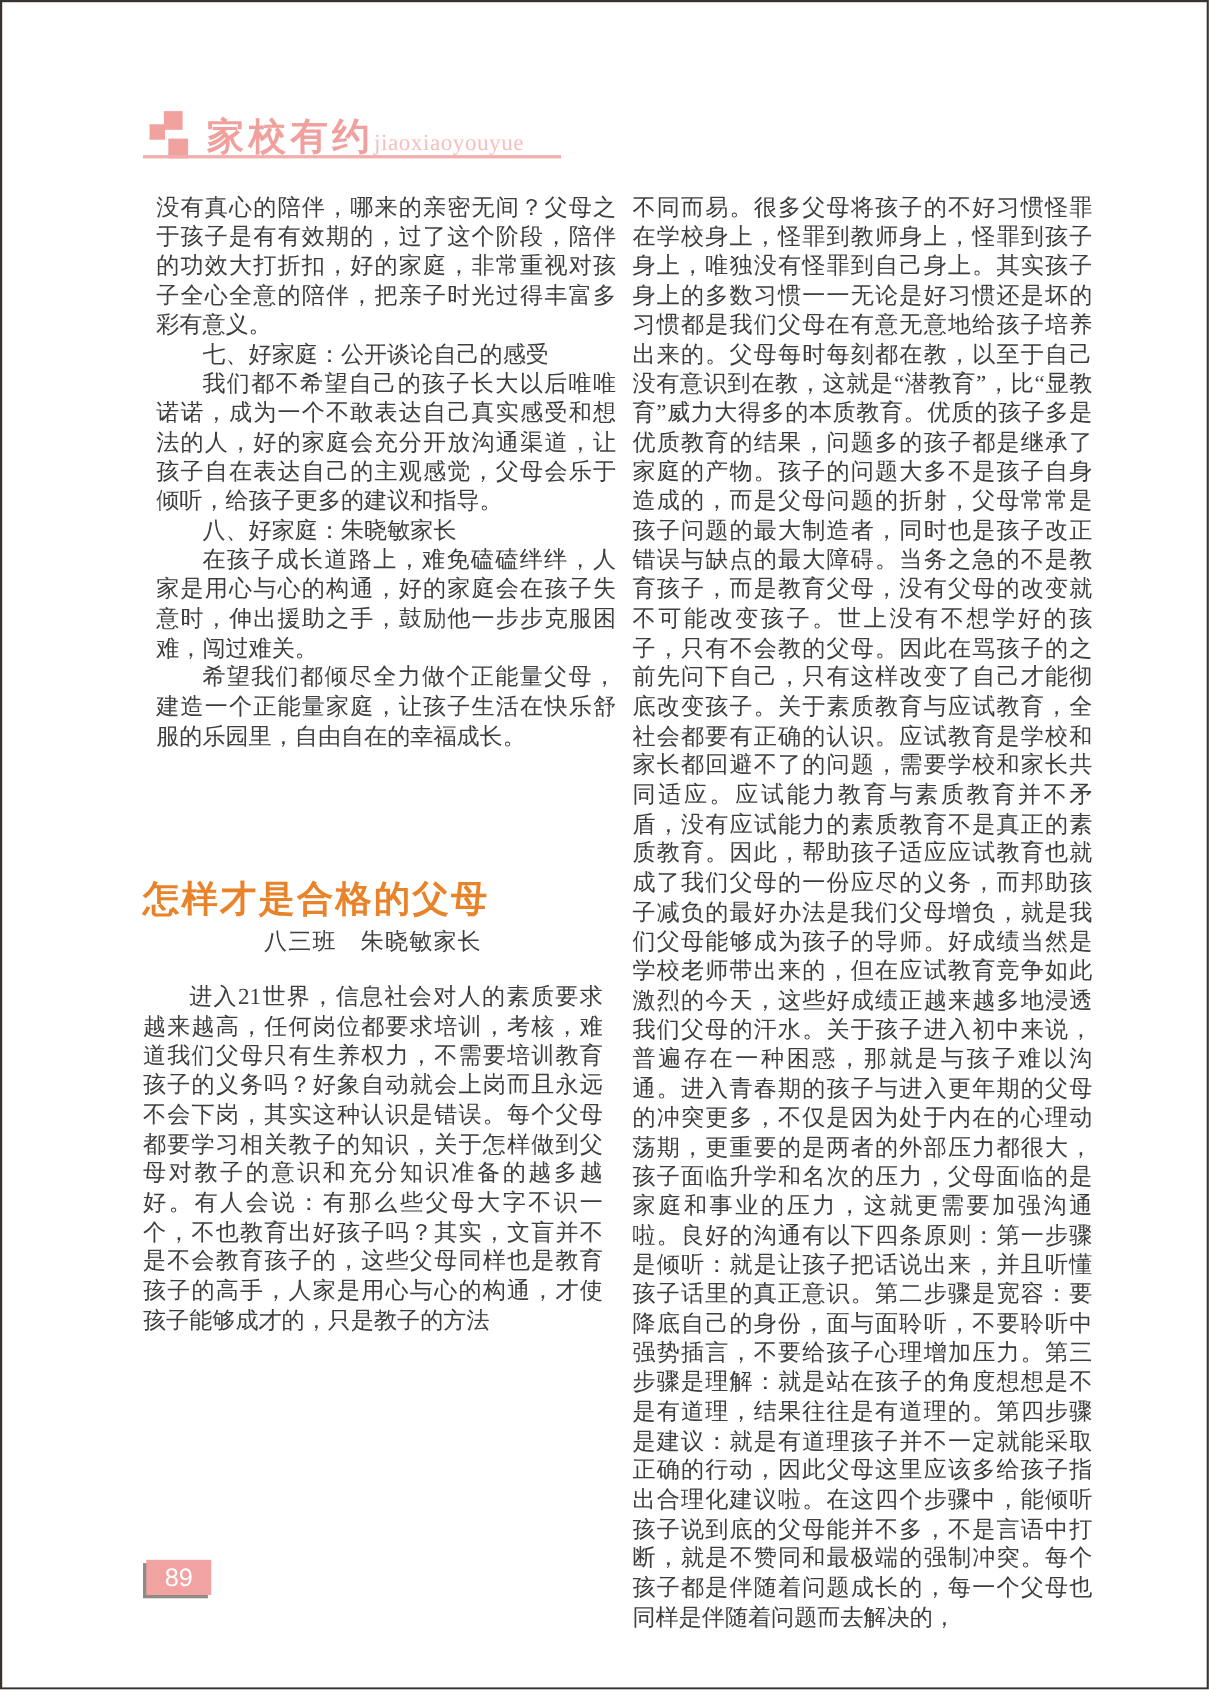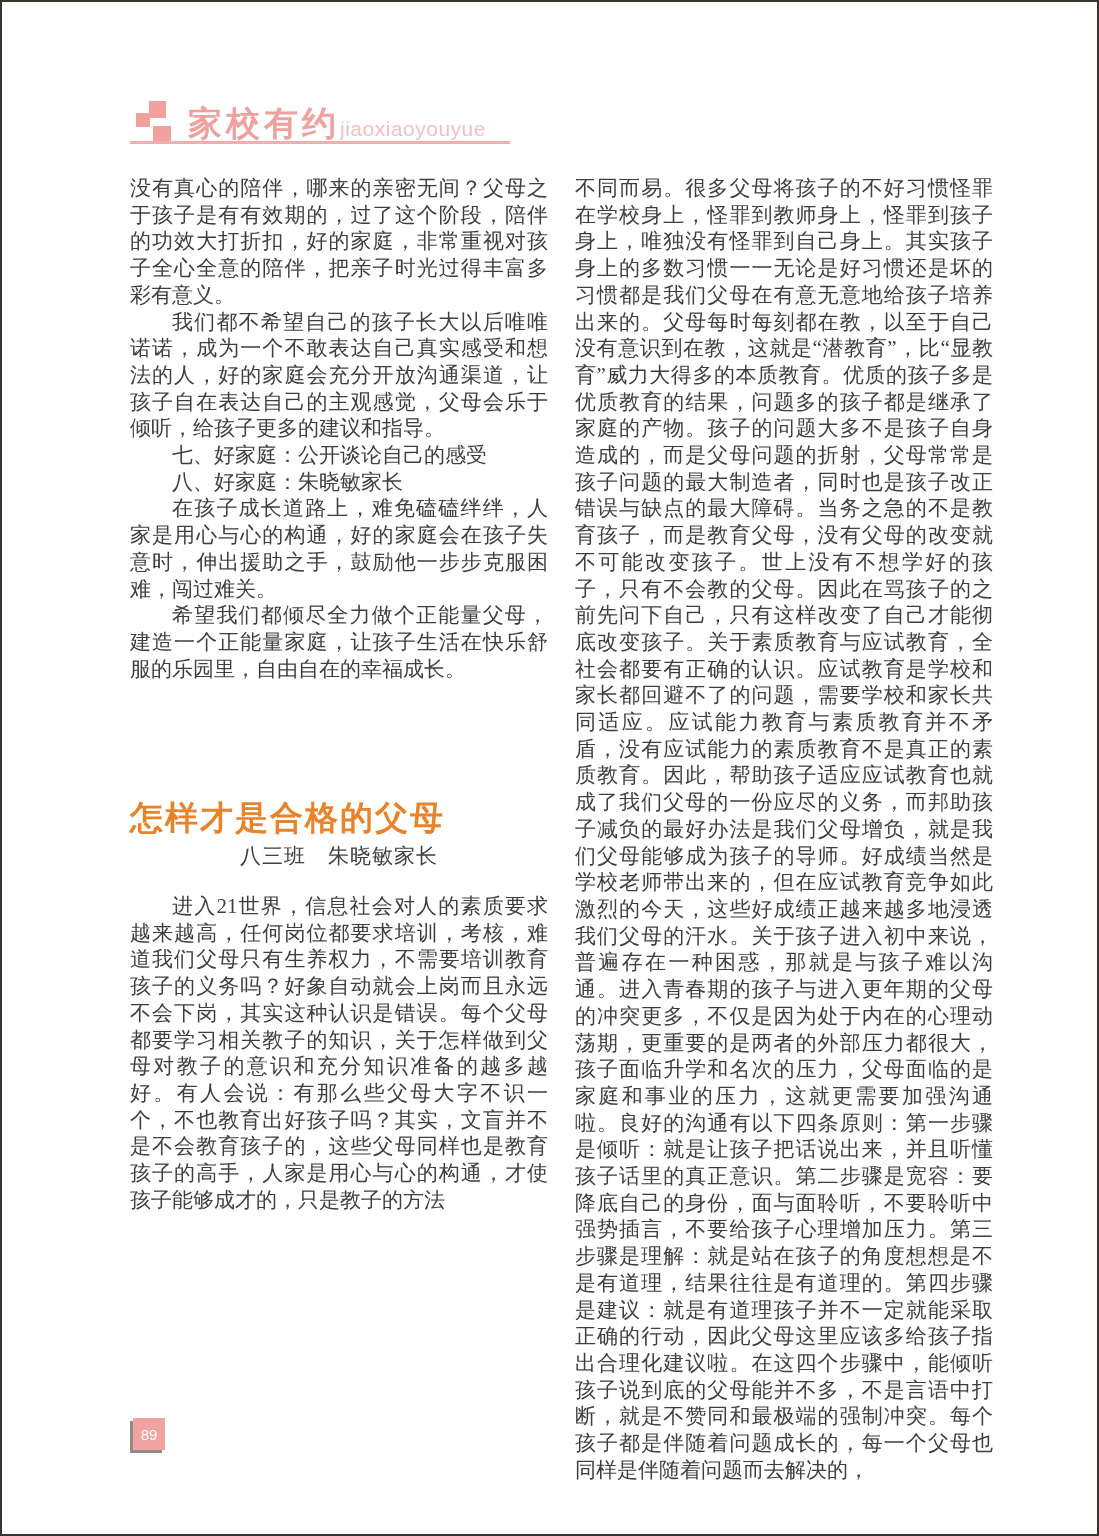--- a/index.html
+++ b/index.html
@@ -23,37 +23,37 @@
   .logo .sq-c { width: 18px; height: 18px; left: 19px; top: 27px; }
 
   .header-title {
     position: absolute; left: 186px; top: 99px;
     font-family: Liberation Serif, serif;
     font-size: 34px; font-weight: bold; letter-spacing: 4px;
     color: #f0a19e;
   }
   .header-pinyin {
     position: absolute; left: 338px; top: 115px;
-    font-family: Liberation Sans, sans-serif;
+    font-family: Liberation Serif, serif;
     font-size: 21px; letter-spacing: 0.5px;
     color: #f6bfbd;
   }
   .header-rule {
     position: absolute; left: 128px; top: 139px;
     width: 380px; height: 3px; background: #f1aeac;
   }
 
   
   .col {
     position: absolute; width: 418px;
     font-size: 21px; line-height: 26.7px;
     text-align: justify; text-justify: inter-ideograph;
     word-break: break-all;
   }
-  .col-left-top { left: 128px; top: 173px; }
+  .col-left-top { left: 140px; top: 173px; }
   .col-article  { left: 128px; top: 795px; }
   .col-right    { left: 573px; top: 173px; }
 
   .body-p { margin: 0; }
   .body-p.indent { text-indent: 2em; }
 
   .article-title {
     margin: 0 0 4px 0;
     text-align: left;
     font-size: 33px; line-height: 42px; font-weight: bold;
@@ -64,47 +64,47 @@
     margin: 0 0 24px 0;
     text-align: center;
     font-size: 21px; line-height: 26px;
     letter-spacing: 1px;
     color: #404040;
   }
 
   
   .page-number {
     position: absolute; left: 131px; top: 1416px;
-    width: 32px; height: 32px;
+    width: 59px; height: 32px;
     background: #f1a3a2;
     box-shadow: -3px 3px 0 #908b85;
     color: #ffffff;
     font-family: "Liberation Sans", "DejaVu Sans", sans-serif;
-    font-size: 15px;
+    font-size: 23px;
     display: flex; align-items: center; justify-content: center;
   }
 </style>
 </head>
 <body>
 
 <div class="page">
 
   <div class="logo">
     <div class="sq sq-a"></div>
     <div class="sq sq-b"></div>
     <div class="sq sq-c"></div>
   </div>
   <div class="header-title">家校有约</div>
   <div class="header-pinyin">jiaoxiaoyouyue</div>
   <div class="header-rule"></div>
 
   <div class="col col-left-top">
     <p class="body-p">没有真心的陪伴，哪来的亲密无间？父母之于孩子是有有效期的，过了这个阶段，陪伴的功效大打折扣，好的家庭，非常重视对孩子全心全意的陪伴，把亲子时光过得丰富多彩有意义。</p>
+    <p class="body-p indent">七、好家庭：公开谈论自己的感受</p>
     <p class="body-p indent">我们都不希望自己的孩子长大以后唯唯诺诺，成为一个不敢表达自己真实感受和想法的人，好的家庭会充分开放沟通渠道，让孩子自在表达自己的主观感觉，父母会乐于倾听，给孩子更多的建议和指导。</p>
-    <p class="body-p indent">七、好家庭：公开谈论自己的感受</p>
     <p class="body-p indent">八、好家庭：朱晓敏家长</p>
     <p class="body-p indent">在孩子成长道路上，难免磕磕绊绊，人家是用心与心的构通，好的家庭会在孩子失意时，伸出援助之手，鼓励他一步步克服困难，闯过难关。</p>
     <p class="body-p indent">希望我们都倾尽全力做个正能量父母，建造一个正能量家庭，让孩子生活在快乐舒服的乐园里，自由自在的幸福成长。</p>
   </div>
 
   <div class="col col-article">
     <h2 class="article-title">怎样才是合格的父母</h2>
     <div class="article-byline">八三班　朱晓敏家长</div>
     <p class="body-p indent">进入21世界，信息社会对人的素质要求越来越高，任何岗位都要求培训，考核，难道我们父母只有生养权力，不需要培训教育孩子的义务吗？好象自动就会上岗而且永远不会下岗，其实这种认识是错误。每个父母都要学习相关教子的知识，关于怎样做到父母对教子的意识和充分知识准备的越多越好。有人会说：有那么些父母大字不识一个，不也教育出好孩子吗？其实，文盲并不是不会教育孩子的，这些父母同样也是教育孩子的高手，人家是用心与心的构通，才使孩子能够成才的，只是教子的方法</p>
   </div>

